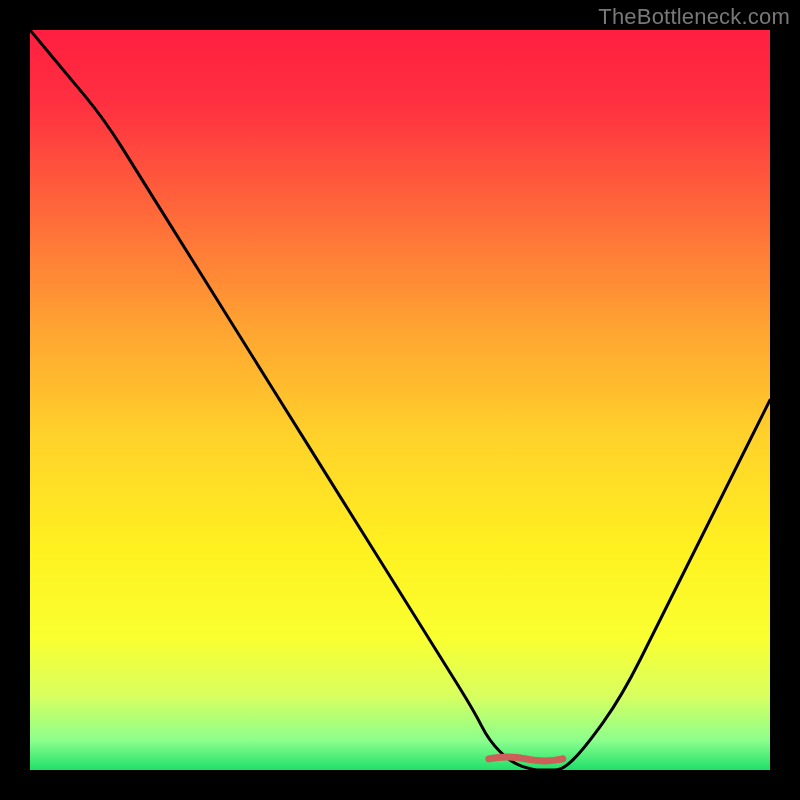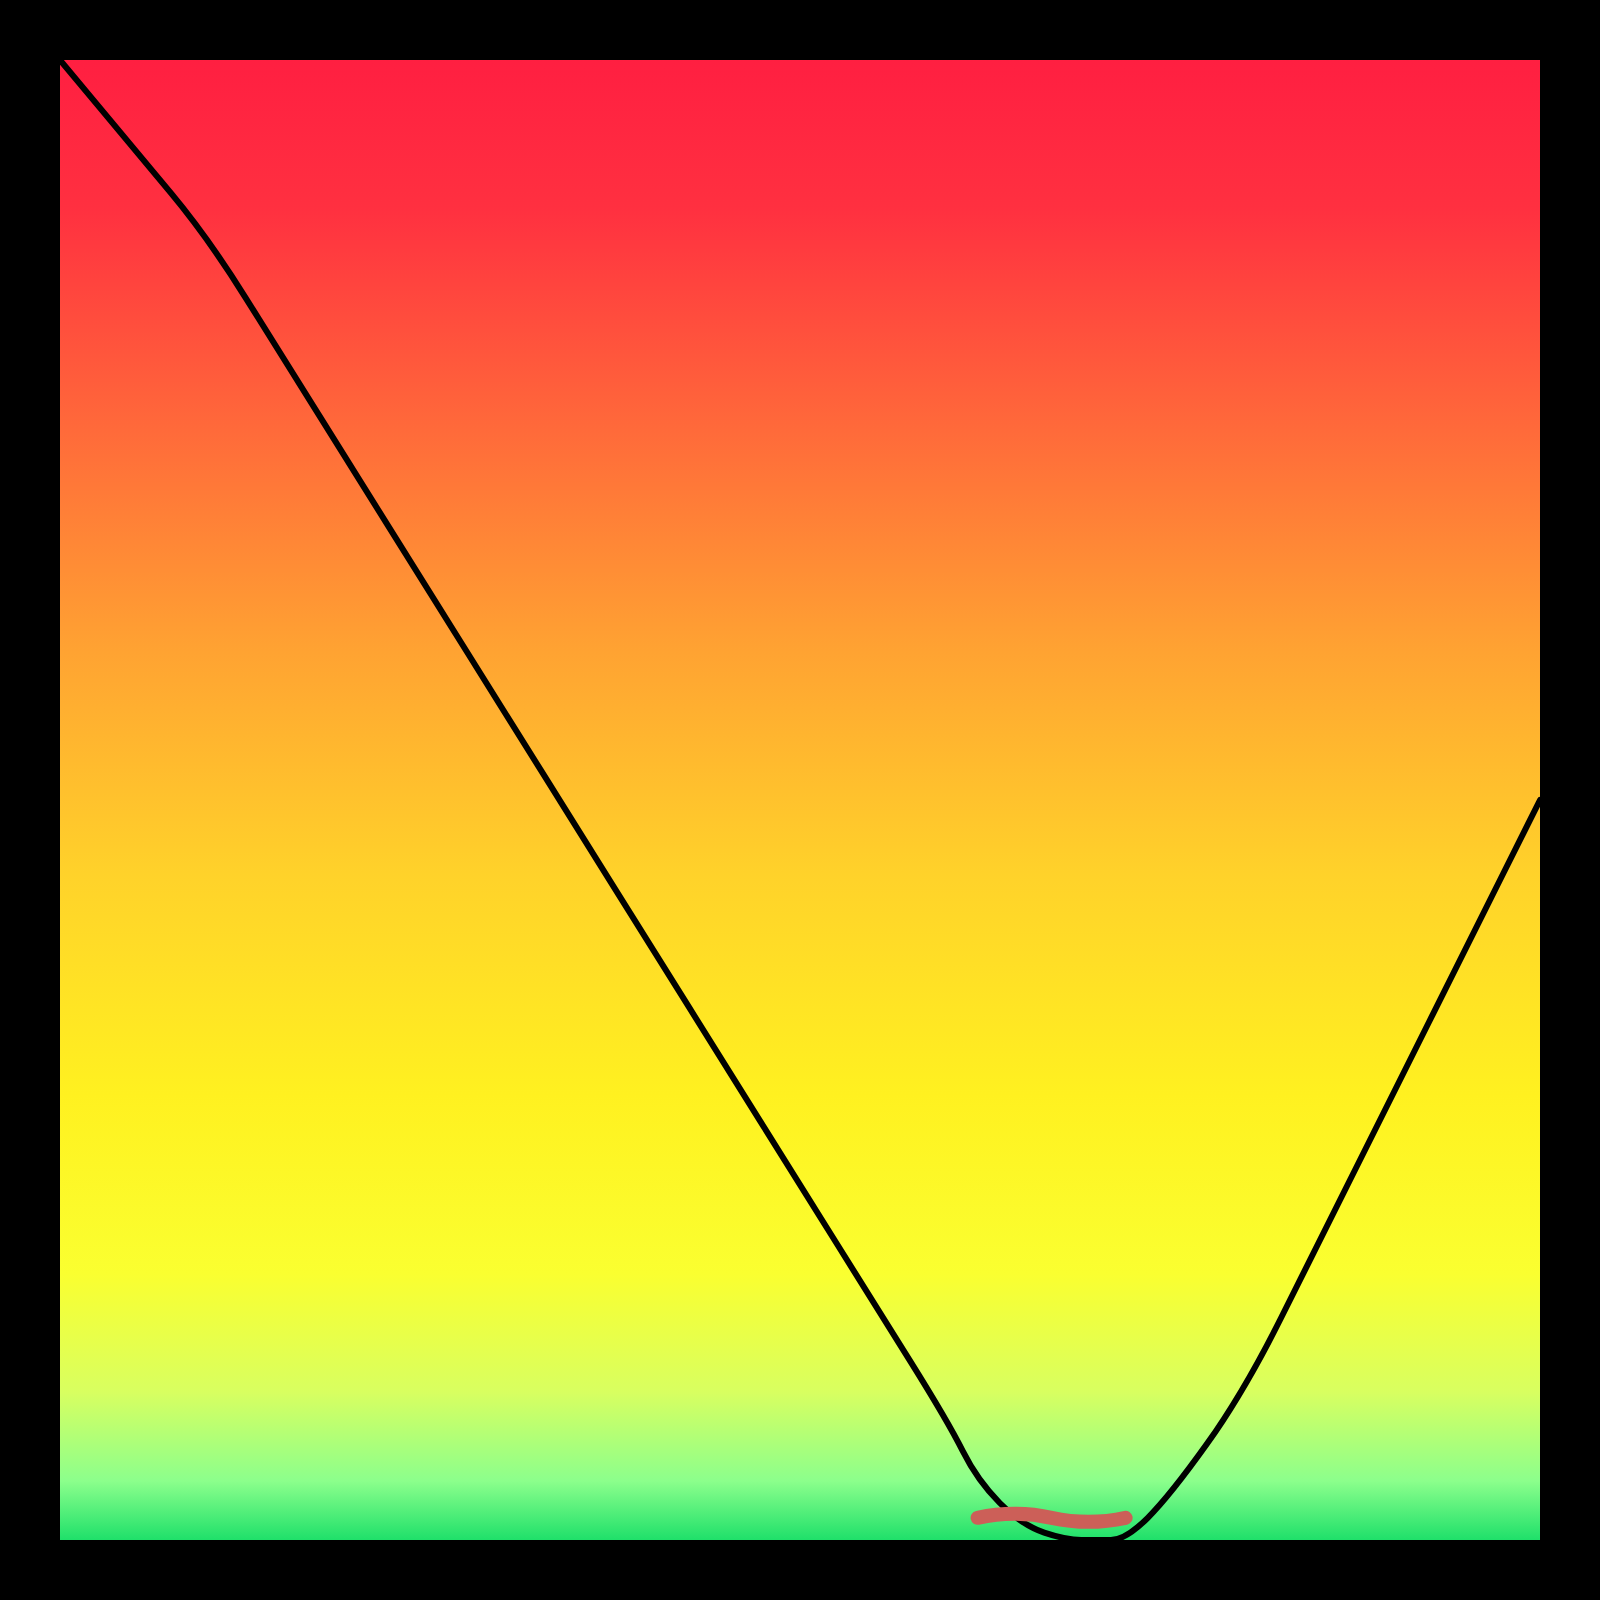--- a/index.html
+++ b/index.html
@@ -53,20 +53,21 @@
     width: 740px;
     height: 740px;
     z-index: 1;
   }
 </style>
 </head>
 <body>
 
 <div class="frame">
 
+  <div class="watermark">TheBottleneck.com</div>
 
   <div class="plot">
 
     <svg class="gradient" viewBox="0 0 740 740" preserveAspectRatio="none">
       <defs>
         <linearGradient id="bg-grad" x1="0" y1="0" x2="0" y2="1">
             <stop offset="0.0%" stop-color="#ff1f41"></stop>
             <stop offset="10.0%" stop-color="#ff3040"></stop>
             <stop offset="25.0%" stop-color="#ff6a3a"></stop>
             <stop offset="40.0%" stop-color="#ffa332"></stop>

